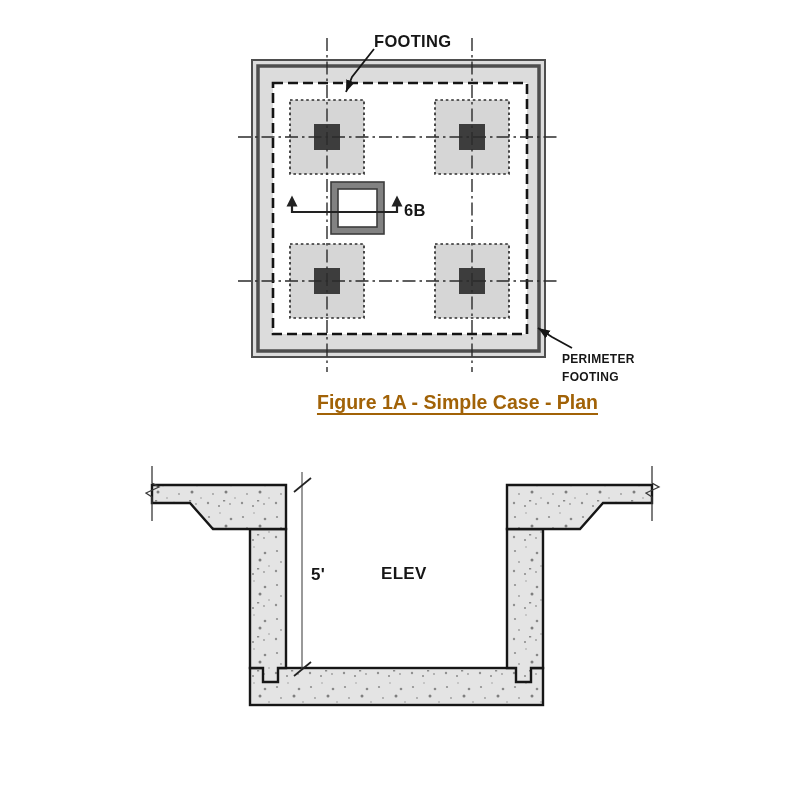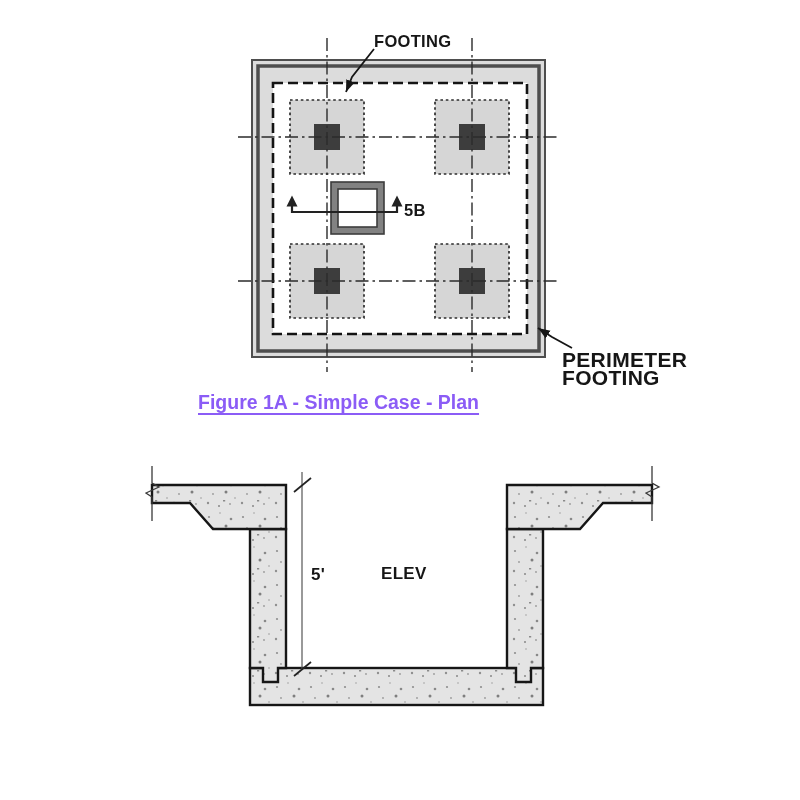--- a/index.html
+++ b/index.html
@@ -14,33 +14,33 @@
   }
   .canvas svg { position: absolute; left: 0; top: 0; }
   .lbl {
     position: absolute;
     font-weight: bold;
     white-space: nowrap;
     color: #161616;
     letter-spacing: 0.3px;
   }
   .lbl-footing   { left: 374px; top: 32px;  font-size: 16.5px; }
-  .lbl-perimeter { left: 562px; top: 351px; font-size: 21px; line-height: 17.5px; }
+  .lbl-perimeter { left: 562px; top: 351px; font-size: 12px; line-height: 17.5px; }
   .lbl-1b        { left: 404px; top: 201px; font-size: 16.5px; }
   .lbl-depth     { left: 311px; top: 565px; font-size: 17px; }
   .lbl-elev      { left: 381px; top: 564px; font-size: 17px;
                    text-decoration-thickness: 2px;
                    text-underline-offset: 4px; }
   .caption {
     position: absolute;
     width: 400px;
-    text-align: left;
+    text-align: right;
     font-weight: bold;
     font-size: 19.5px;
-    color: #8b5cf6;
+    color: #a16207;
   }
   .caption span {
     text-decoration: underline;
     text-decoration-thickness: 2px;
     text-underline-offset: 4px;
   }
   .caption-1a { left: 198px; top: 391px; }
   .caption-1b { left: 201px; top: 737px; }
 </style>
 </head>
@@ -122,21 +122,21 @@
     </g>
   </svg>
 
   <div class="lbl lbl-footing">FOOTING</div>
 
   <div class="lbl lbl-perimeter">
     <div>PERIMETER</div>
     <div>FOOTING</div>
   </div>
 
-  <div class="lbl lbl-1b">5B</div>
+  <div class="lbl lbl-1b">6B</div>
 
   <div class="lbl lbl-depth">5'</div>
 
   <div class="lbl lbl-elev">ELEV</div>
 
   <div class="caption caption-1a">
     <span>Figure 1A - Simple Case - Plan</span>
   </div>
 
 

